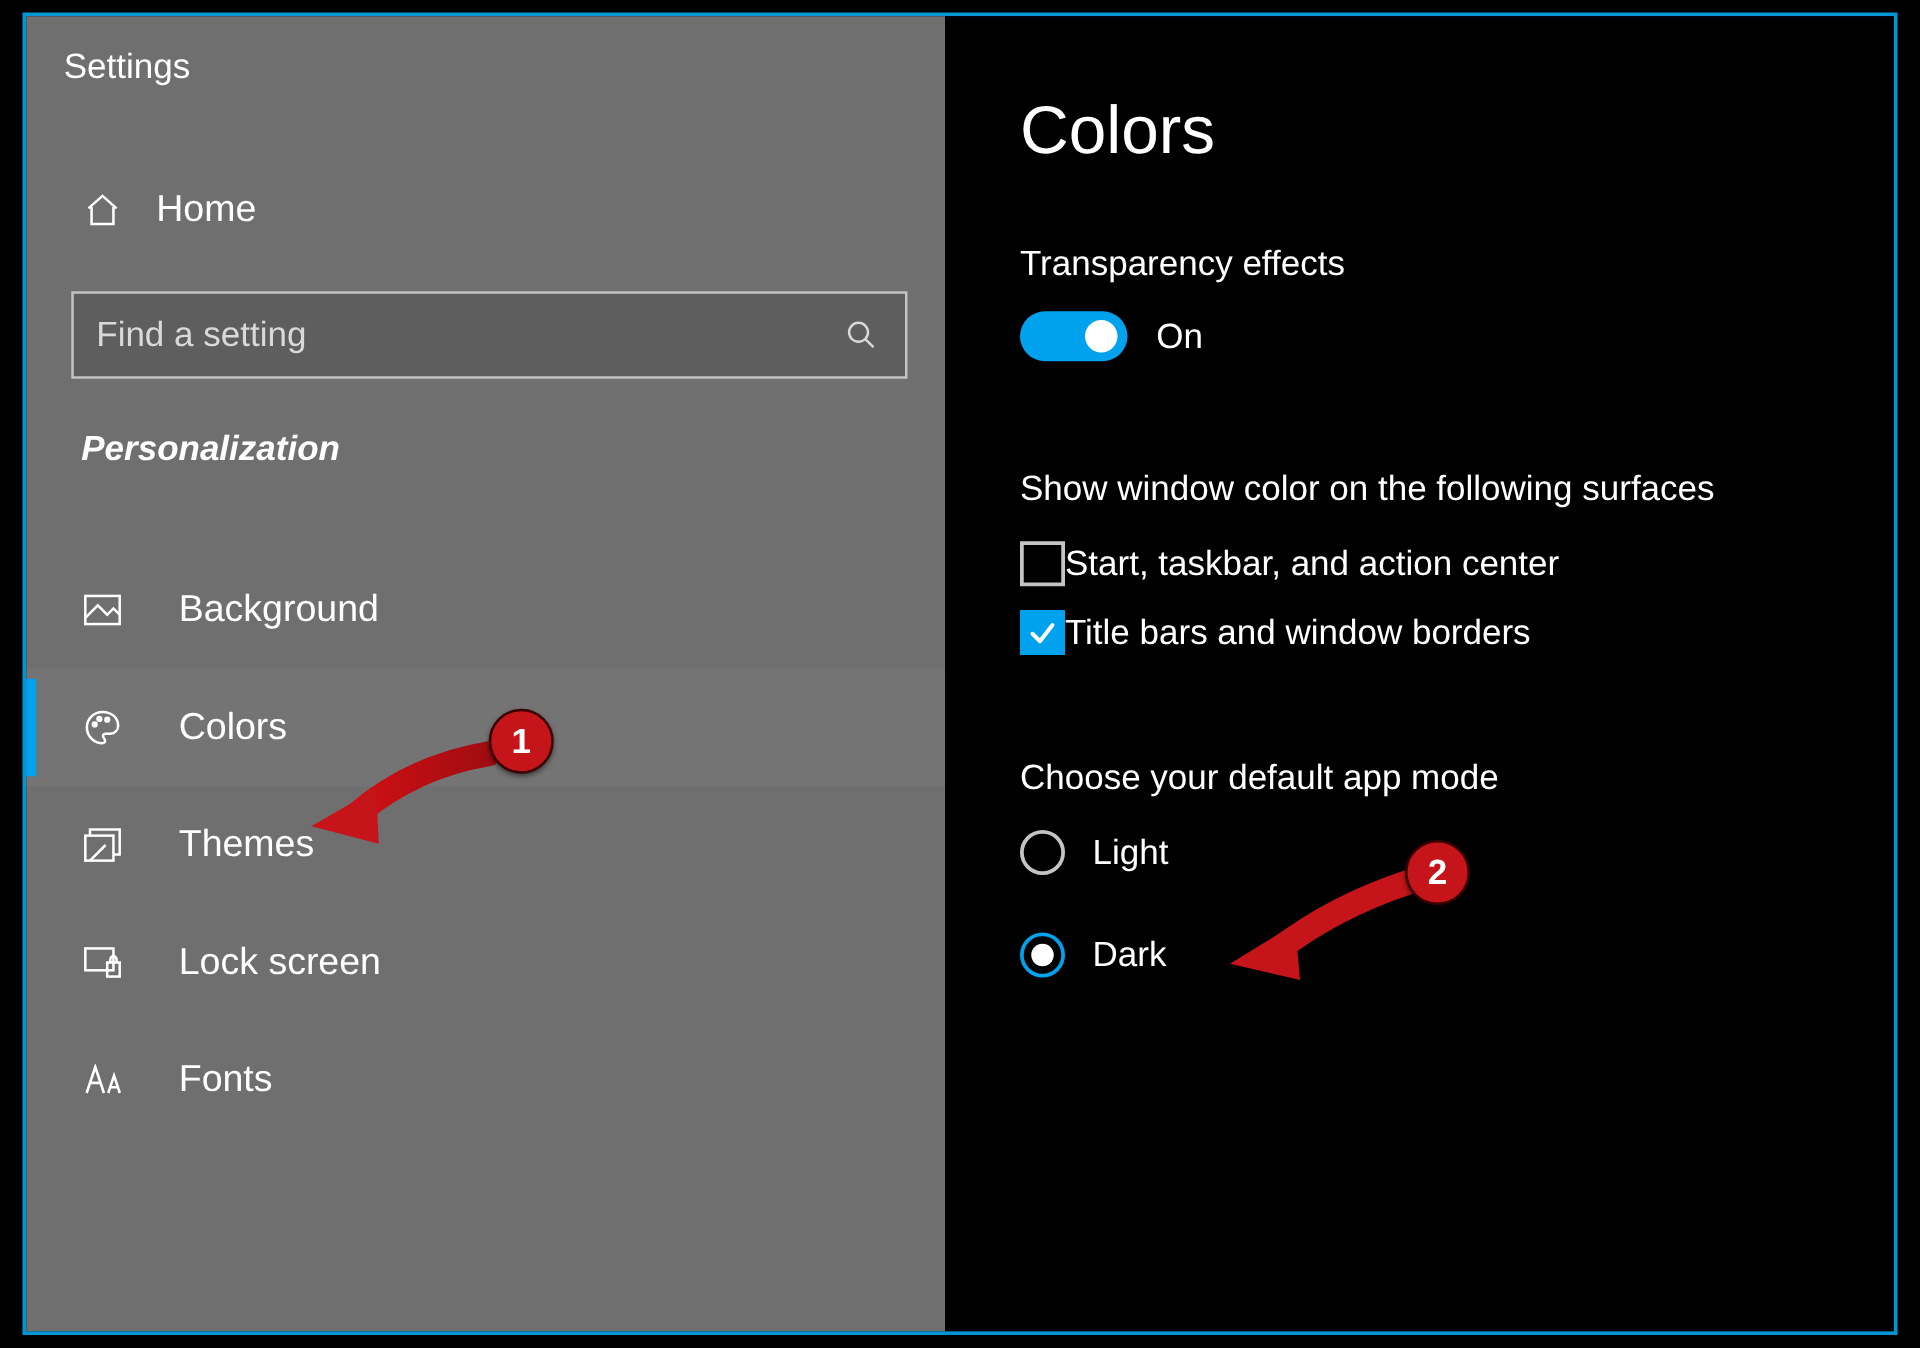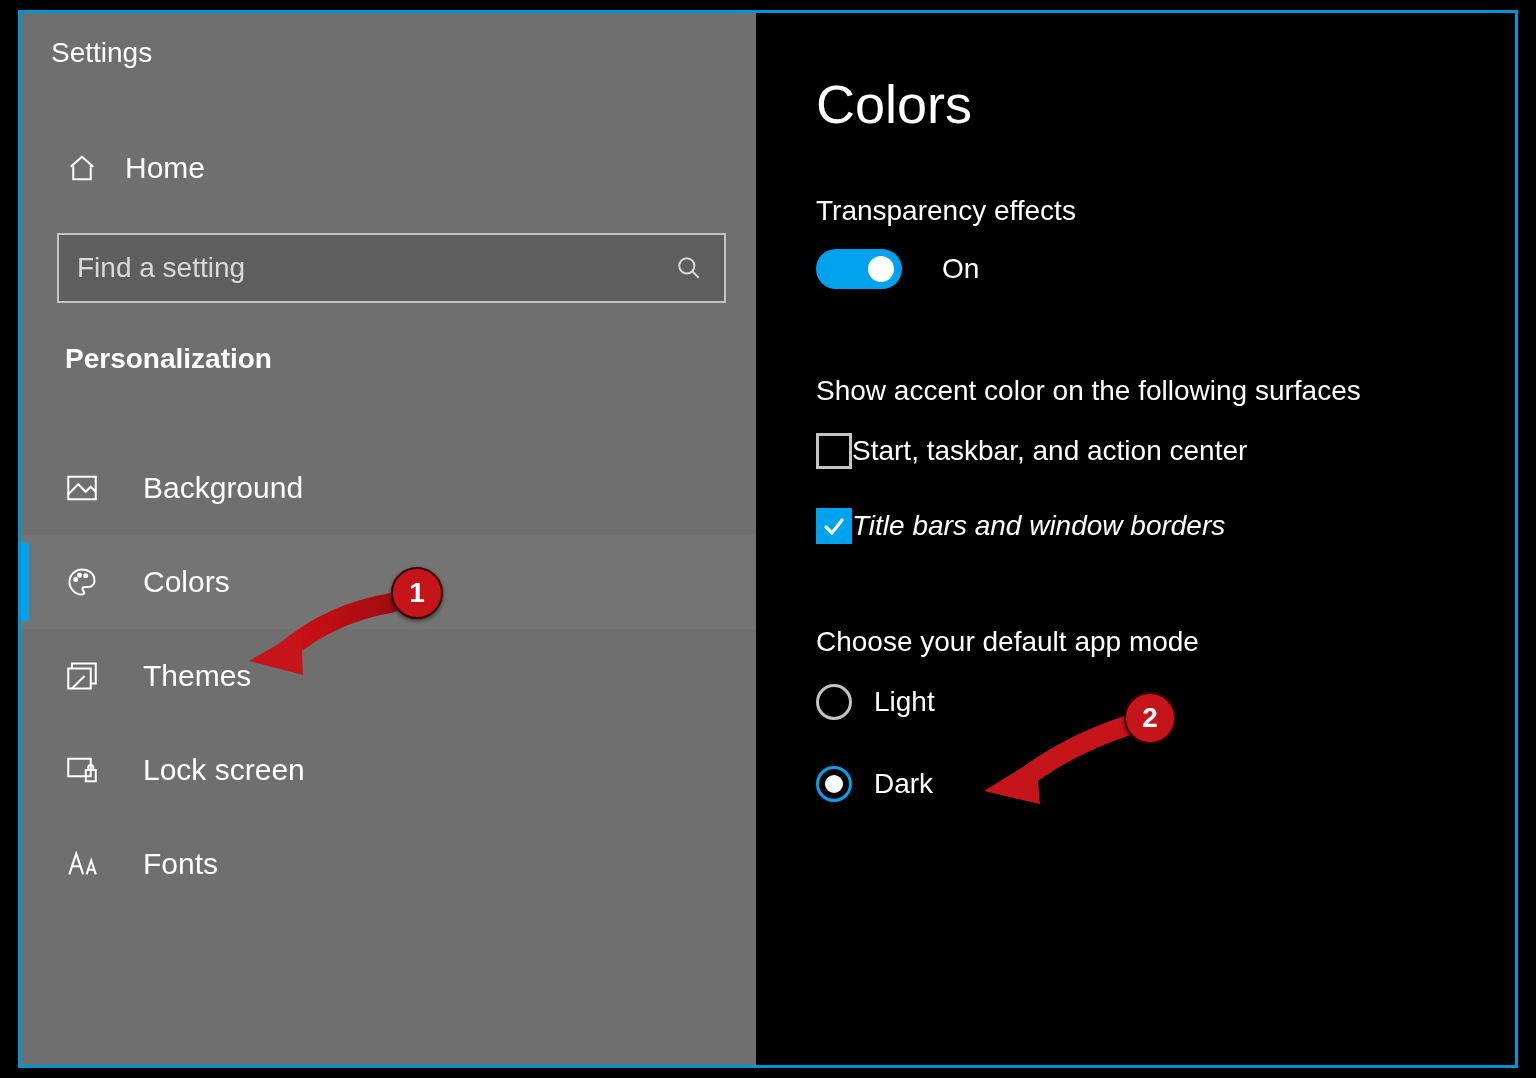--- a/index.html
+++ b/index.html
@@ -47,20 +47,21 @@
     padding: 0 22px 0 18px;
     color: #d9d9d9;
     font-size: 28px;
     cursor: text;
   }
   .search-box .placeholder { flex: 1; color: #d9d9d9; }
   .section-header {
     font-size: 28px;
     font-weight: 600;
     padding: 40px 0 0 44px;
+    font-style: italic;
   }
   .nav {
     margin-top: 66px;
   }
   .nav-item {
     height: 94px;
     display: flex;
     align-items: center;
     gap: 46px;
     padding-left: 46px;
@@ -87,21 +88,21 @@
     background: #000;
     color: #fff;
     padding: 60px 0 0 60px;
   }
   .page-title {
     font-size: 54px;
     font-weight: 400;
     margin-bottom: 60px;
   }
   .setting-label { font-size: 28px; font-weight: 400; }
-  .toggle-row { display: flex; align-items: center; gap: 40px; margin-top: 22px; }
+  .toggle-row { display: flex; align-items: center; gap: 23px; margin-top: 22px; }
   .toggle {
     width: 86px; height: 40px;
     border-radius: 20px;
     background: #00a2ed;
     position: relative;
     cursor: pointer;
   }
   .toggle .knob {
     position: absolute;
     width: 26px; height: 26px;
@@ -110,21 +111,21 @@
     top: 7px; right: 8px;
   }
   .toggle-state { font-size: 28px; }
 
   .section-sub { font-size: 28px; margin-top: 86px; }
   .check-row {
     display: flex; align-items: center; 
     margin-top: 26px; font-size: 28px;
     cursor: pointer;
   }
-  .check-row.second { margin-top: 39px; font-style: italic; }
+  .check-row.second { margin-top: 19px; }
   .checkbox {
     width: 36px; height: 36px;
     border: 3px solid #c4c4c4;
     display: flex; align-items: center; justify-content: center;
   }
   .checkbox.checked {
     background: #00a2ed;
     border-color: #00a2ed;
   }
 
@@ -274,21 +275,21 @@
     <div class="page-title">Colors</div>
 
     <div class="setting-label">Transparency effects</div>
     <div class="toggle-row">
       <div class="toggle">
         <div class="knob"></div>
       </div>
       <div class="toggle-state">On</div>
     </div>
 
-    <div class="section-sub">Show accent color on the following surfaces</div>
+    <div class="section-sub">Show window color on the following surfaces</div>
 
     <div class="check-row">
       <div class="checkbox"></div>
       <span>Start, taskbar, and action center</span>
     </div>
 
     <div class="check-row second">
       <div class="checkbox checked">
         <svg width="24" height="24" viewBox="0 0 24 24" fill="none" stroke="#fff" stroke-width="3.2" stroke-linecap="round" stroke-linejoin="round">
           <polyline points="4,13 10,19 20,6"></polyline>

